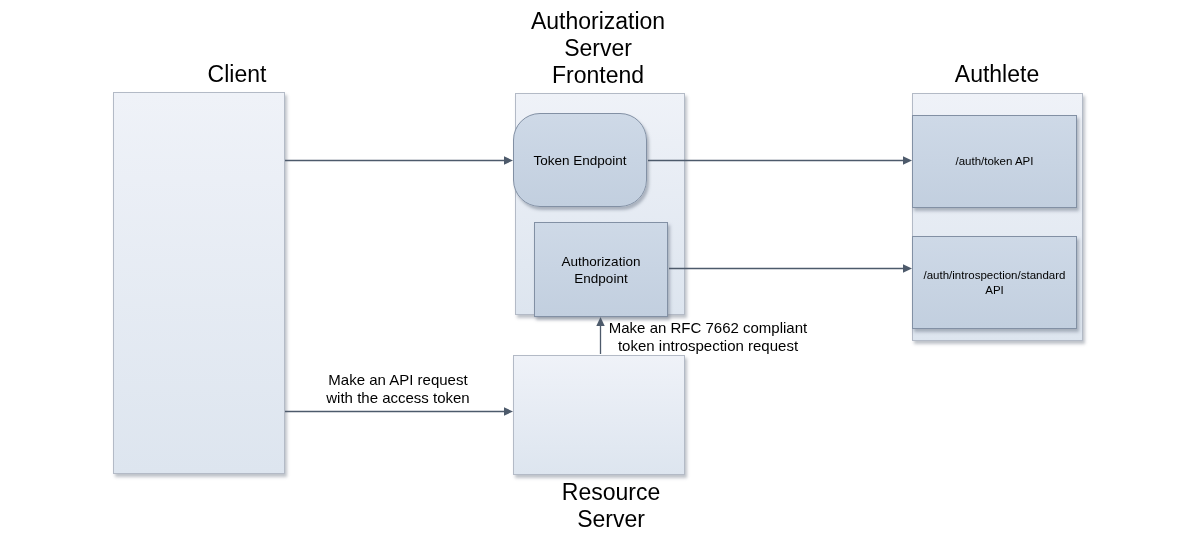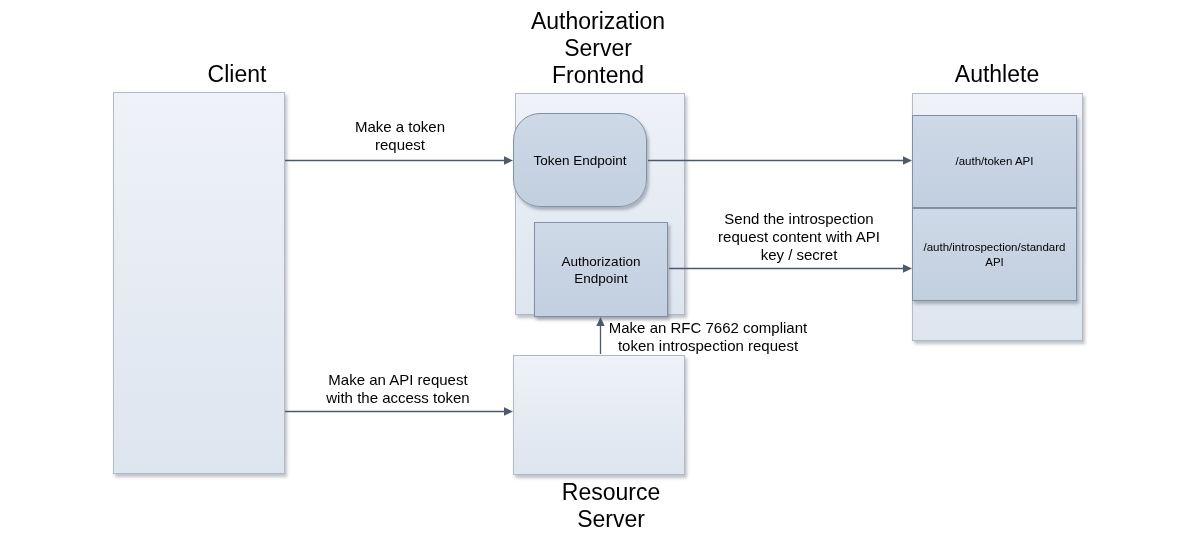--- a/index.html
+++ b/index.html
@@ -65,21 +65,21 @@
   <div class="box inner ep-label" style="left:513px;top:113px;width:134px;height:94px;border-radius:27px;">
     <span>Token Endpoint</span>
   </div>
   <div class="box inner ep-label" style="left:534px;top:222px;width:134px;height:95px;">
     <span>Authorization
 Endpoint</span>
   </div>
   <div class="box inner api-label" style="left:912px;top:115px;width:165px;height:93px;">
     <span>/auth/token API</span>
   </div>
-  <div class="box inner api-label" style="left:912px;top:208px;width:165px;height:93px;">
+  <div class="box inner api-label" style="left:912px;top:236px;width:165px;height:93px;">
     <span>/auth/introspection/standard
 API</span>
   </div>
 
   <svg class="arrows" width="1200" height="551">
     <g>
       <line class="arrow-line" x1="285" y1="160.5" x2="504" y2="160.5"></line>
       <polygon class="arrow-head" points="513,160.5 504,156.3 504,164.7"></polygon>
     </g>
     <g>
@@ -93,23 +93,18 @@
     <g>
       <line class="arrow-line" x1="285" y1="411.5" x2="504" y2="411.5"></line>
       <polygon class="arrow-head" points="513,411.5 504,407.3 504,415.7"></polygon>
     </g>
     <g>
       <line class="arrow-line" x1="600.5" y1="354" x2="600.5" y2="326"></line>
       <polygon class="arrow-head" points="600.5,317 596.3,326 604.7,326"></polygon>
     </g>
   </svg>
 
-  <div class="arrow-label" style="left:400px;top:118px;">Make a token
-request</div>
-  <div class="arrow-label" style="left:799px;top:210px;">Send the introspection
-request content with API
-key / secret</div>
   <div class="arrow-label" style="left:398px;top:371px;">Make an API request
 with the access token</div>
   <div class="arrow-label" style="left:708px;top:319px;">Make an RFC 7662 compliant
 token introspection request</div>
 
 </div>
 
 </body></html>

